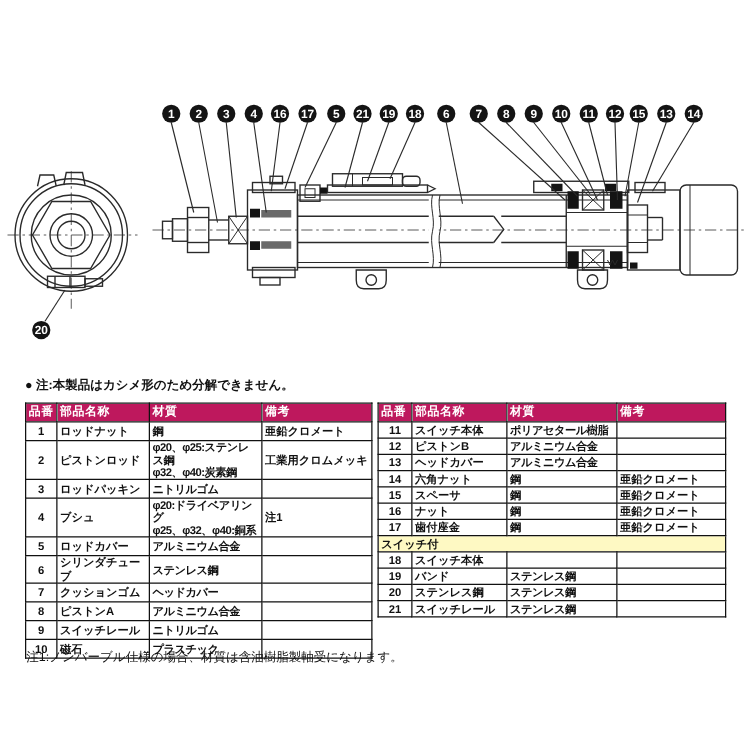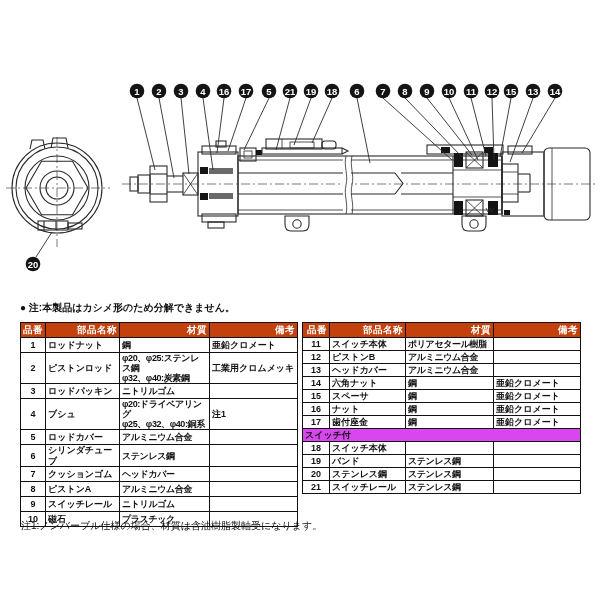--- a/index.html
+++ b/index.html
@@ -26,32 +26,32 @@
   }
   table.tbl {
     position:absolute; border-collapse:collapse; table-layout:fixed;
     font-size:9px; font-weight:bold; line-height:1.12;
   }
   table.tbl td, table.tbl th {
     border:1.6px solid #111; padding:0 2px; overflow:hidden;
     white-space:pre-line; vertical-align:middle;
   }
   table.tbl th {
-    background:#c2410c; color:#fff; text-align:right; font-size:9.5px;
+    background:#be185d; color:#fff; text-align:left; font-size:9.5px;
     letter-spacing:0.5px;
   }
   table.tbl td.no { text-align:center; padding:0; }
   table.tbl td.mat { letter-spacing:-0.4px; }
   .tbl-left  { left:20px;  top:322px; width:277px; }
   .tbl-right { left:302px; top:322px; width:278px; }
   .tbl-left  tr { height:15px; }
   .tbl-left  tr.h2 { height:29px; }
   .tbl-left  tr.hdr, .tbl-right tr.hdr { height:15px; }
   .tbl-right tr { height:13px; }
-  .tbl-right tr.section td { background:#d946ef; color:#111;margin-left:28px; }
+  .tbl-right tr.section td { background:#fef9c3; color:#111;margin-left:28px; }
   .footnote {
     position:absolute; left:21px; top:519px; font-size:10px; font-weight:normal;
     white-space:nowrap;
   }
 </style>
 </head>
 <body>
 
 <svg class="diagram" width="600" height="300" viewBox="0 0 600 300">
 

